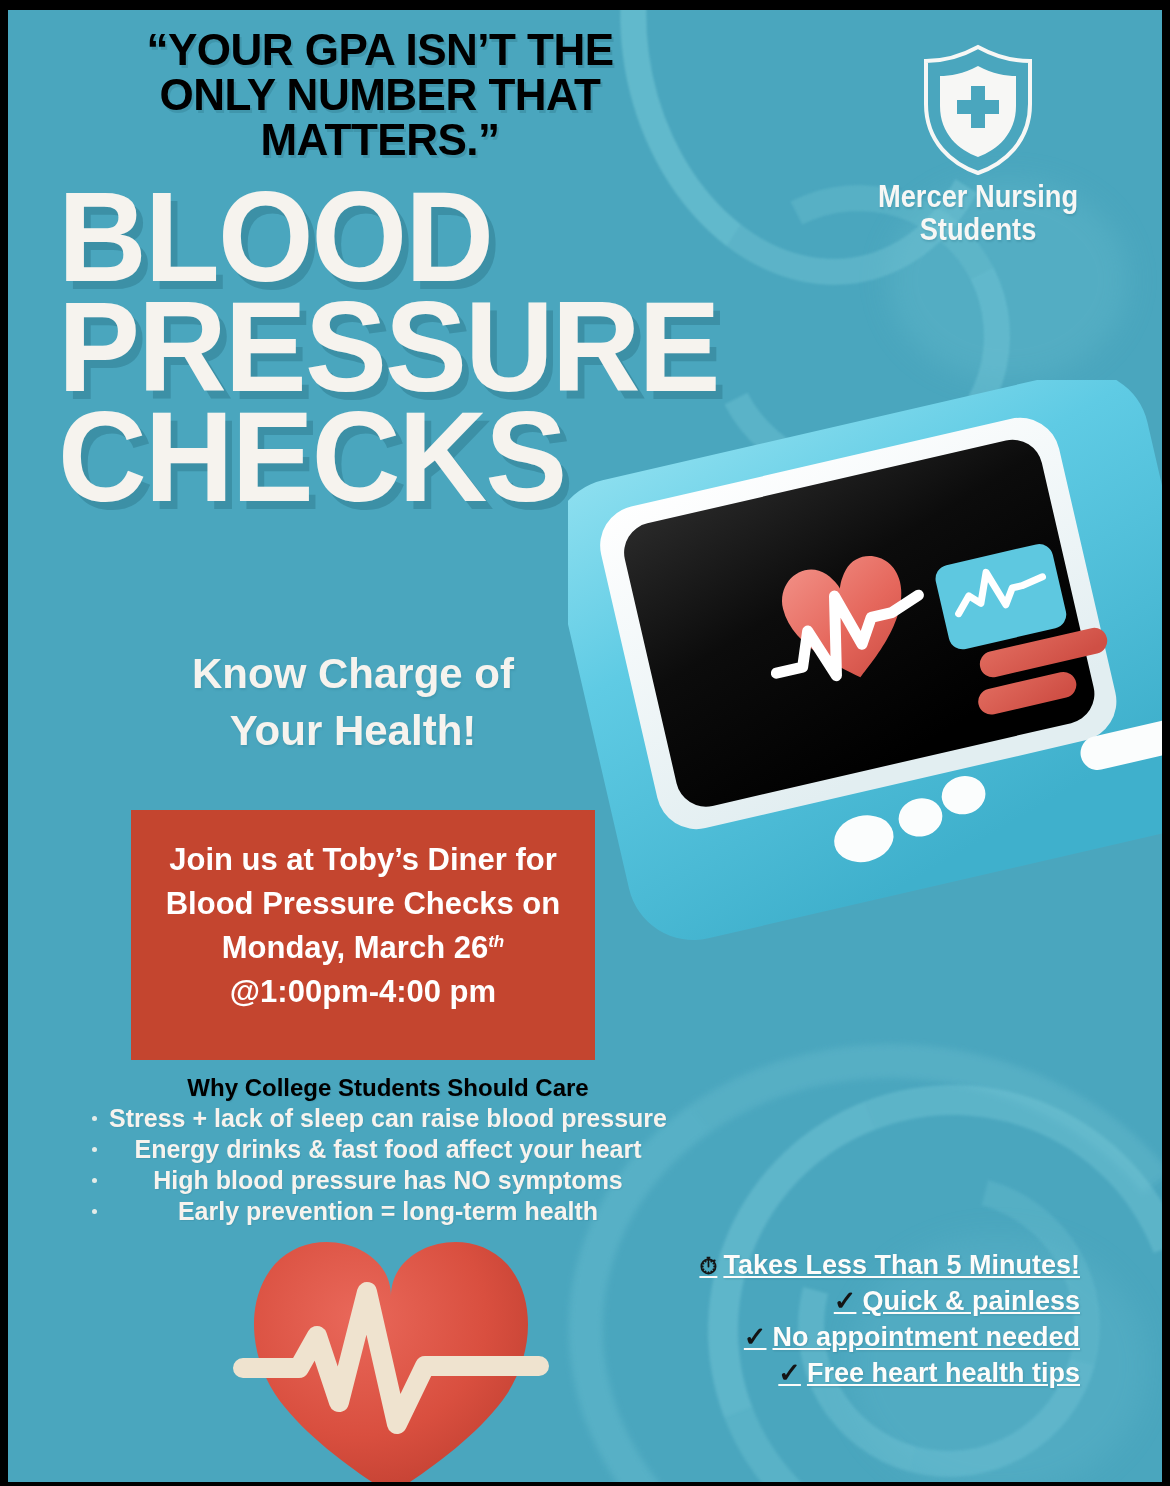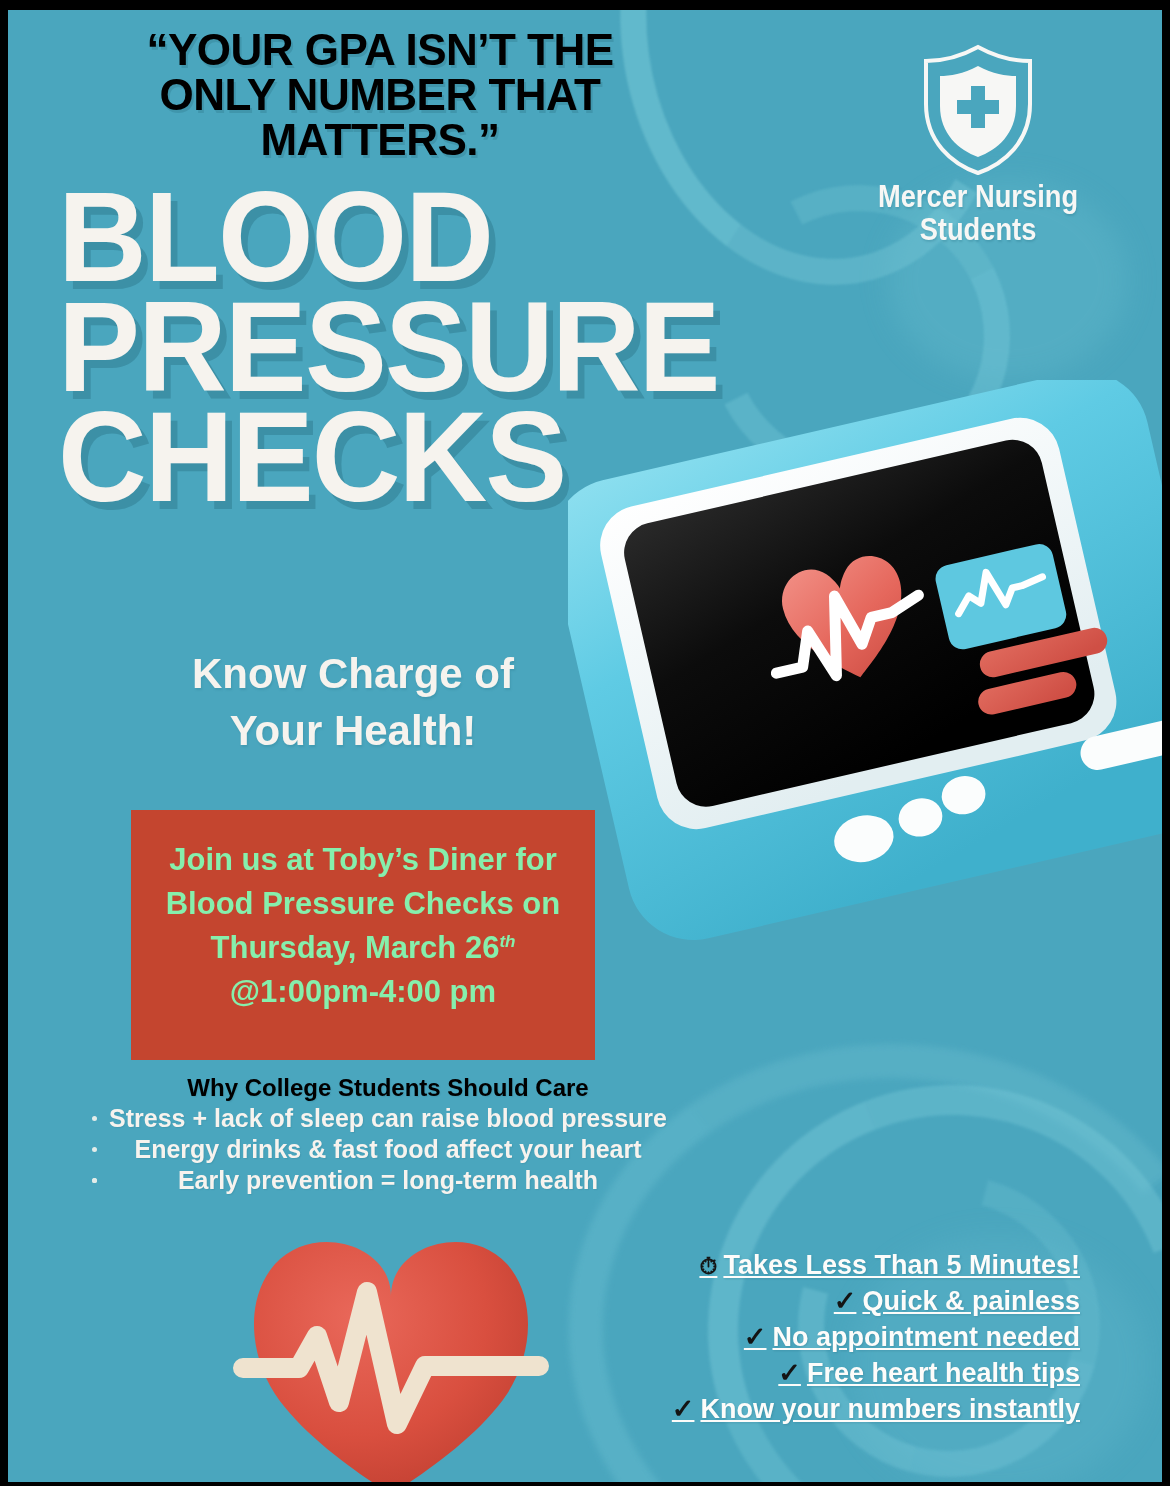--- a/index.html
+++ b/index.html
@@ -173,21 +173,21 @@
     top: 800px;
     width: 464px;
     height: 250px;
     background: #c4452f;
     box-sizing: border-box;
     padding: 28px 18px 0 18px;
   }
   .event-line {
     display: block;
     text-align: center;
-    color: #86efac;
+    color: #ffffff;
     font-weight: 700;
     font-size: 31px;
     line-height: 1.42;
     white-space: nowrap;
   }
   .event-line sup {
     font-size: 0.55em;
     vertical-align: super;
     line-height: 0;
     font-style: italic;
@@ -365,36 +365,37 @@
     </div>
 
     <div class="subtitle">
       <span>Know Charge of</span>
       <span>Your Health!</span>
     </div>
 
     <div class="event-box">
       <span class="event-line">Join us at Toby’s Diner for</span>
       <span class="event-line">Blood Pressure Checks on</span>
-      <span class="event-line"><span>Thursday, March 26</span><sup>th</sup></span>
+      <span class="event-line"><span>Monday, March 26</span><sup>th</sup></span>
       <span class="event-line">@1:00pm-4:00 pm</span>
     </div>
 
     <div class="why-block">
       <div class="why-heading">Why College Students Should Care</div>
       <div class="why-row">
         <span class="why-bullet"></span>
         <span>Stress + lack of sleep can raise blood pressure</span>
       </div>
       <div class="why-row">
         <span class="why-bullet"></span>
         <span>Energy drinks &amp; fast food affect your heart</span>
       </div>
       <div class="why-row">
         <span class="why-bullet"></span>
+        <span>High blood pressure has NO symptoms</span>
       </div>
       <div class="why-row">
         <span class="why-bullet"></span>
         <span>Early prevention = long-term health</span>
       </div>
     </div>
 
     <svg class="heart-art" viewBox="0 0 340 270">
       <defs>
         <radialGradient id="bigHeart" cx="0.38" cy="0.3" r="0.85">
@@ -413,19 +414,16 @@
       </div>
       <div class="benefit-row">
         <span class="benefit-mark">✓</span><span>Quick &amp; painless</span>
       </div>
       <div class="benefit-row">
         <span class="benefit-mark">✓</span><span>No appointment needed</span>
       </div>
       <div class="benefit-row">
         <span class="benefit-mark">✓</span><span>Free heart health tips</span>
       </div>
-      <div class="benefit-row">
-        <span class="benefit-mark">✓</span><span>Know your numbers instantly</span>
-      </div>
     </div>
 
   </div>
 </div>
 
 </body></html>

